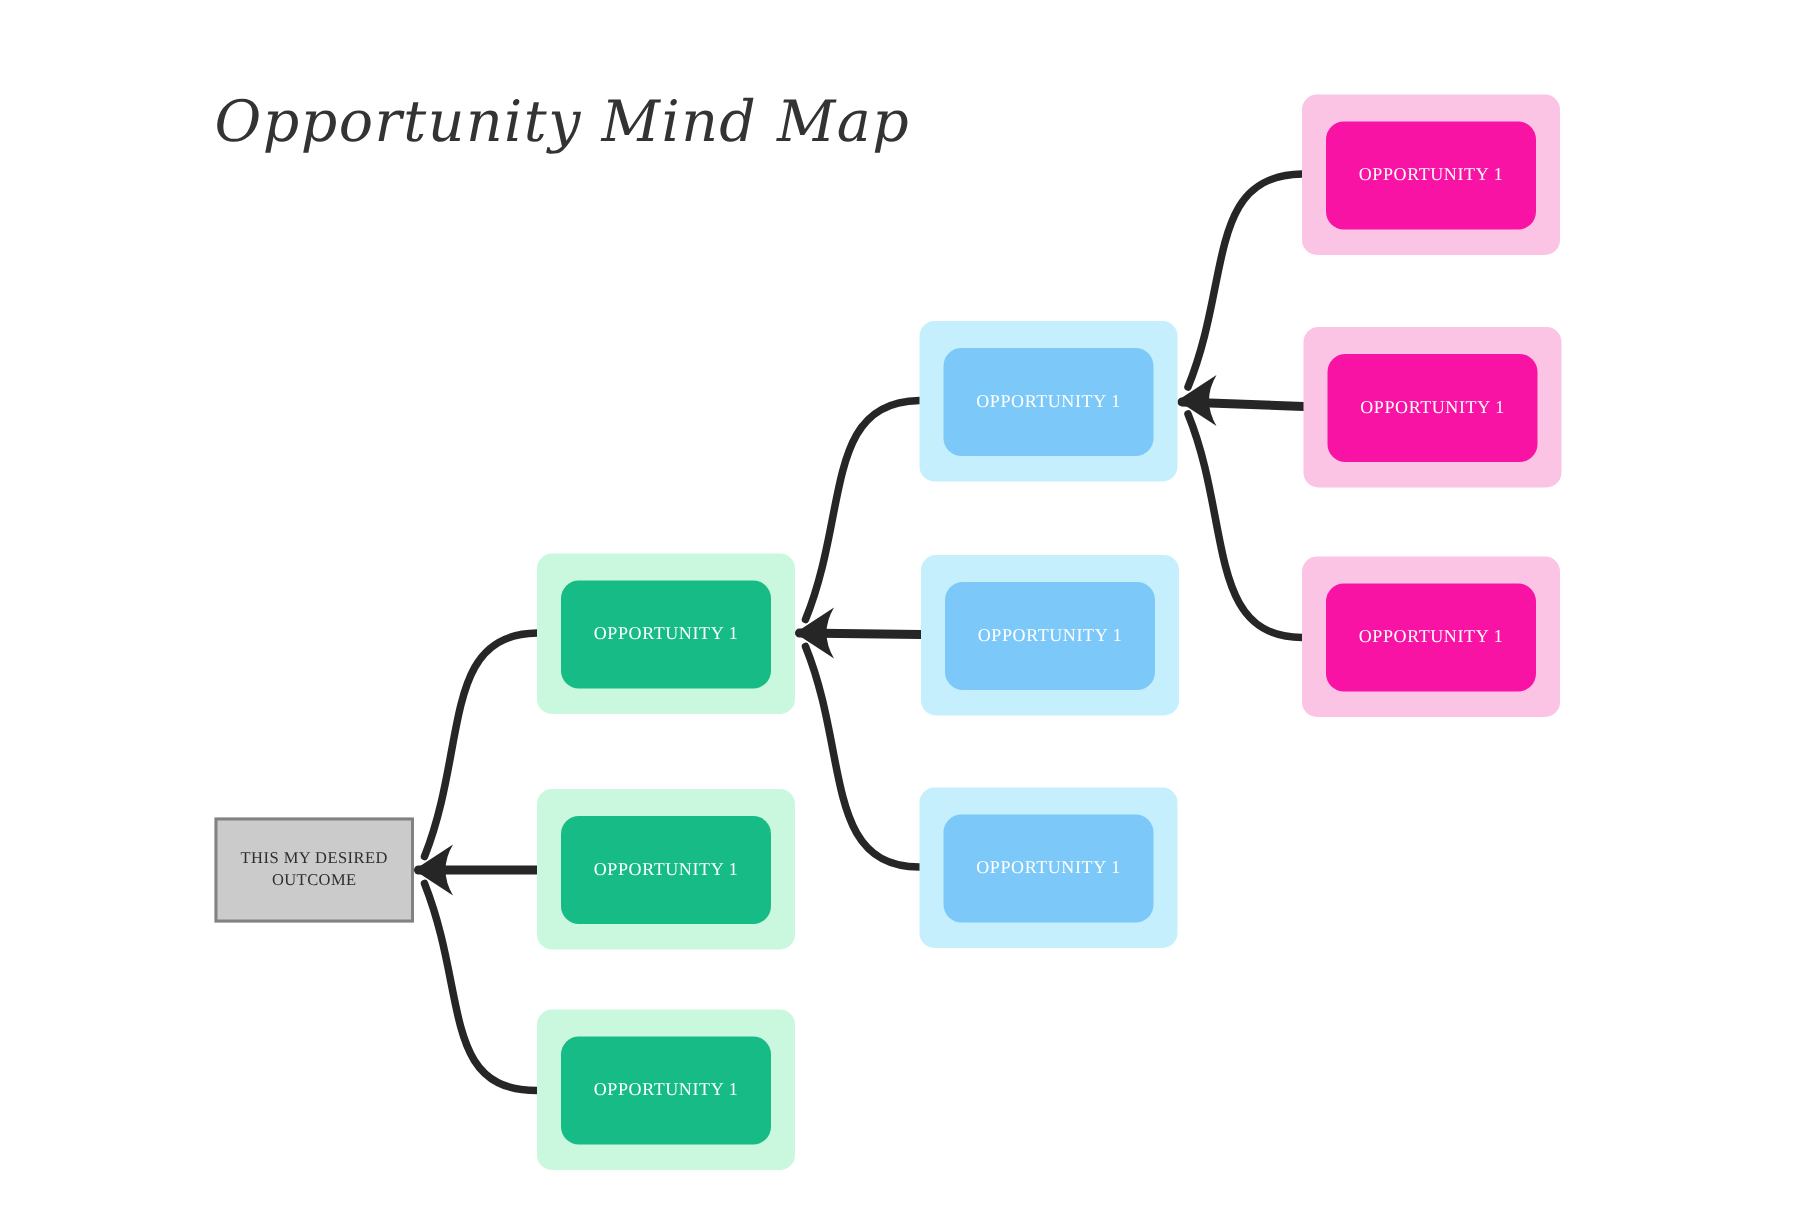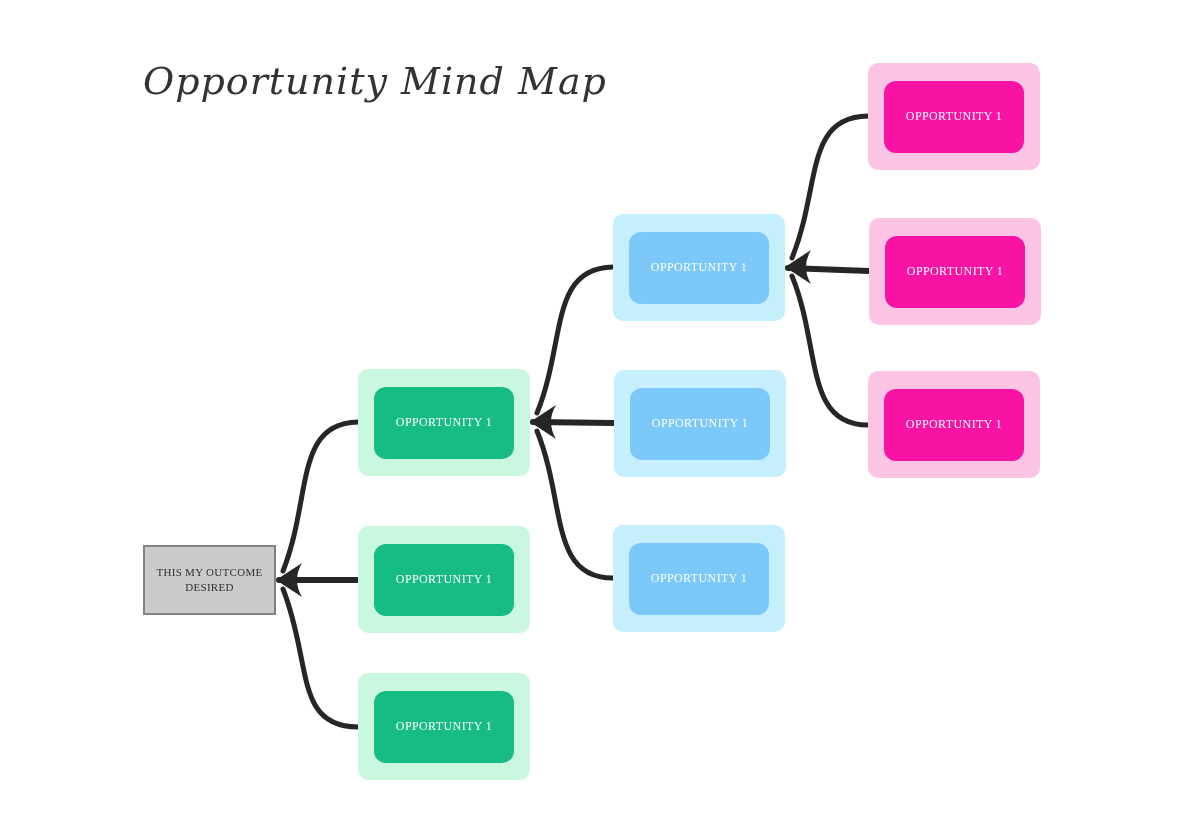--- a/index.html
+++ b/index.html
@@ -121,22 +121,22 @@
     <path class="line" stroke-width="5" d="M 537 431 C 566 502 549 578 613 578"></path>
     <path class="arrow" d="M 530 422 L 556 405 Q 546 422 556 439 Z"></path>
 
     <path class="line" stroke-width="5" d="M 792 258 C 821 187 804 117 868 116"></path>
     <path class="line" stroke-width="6" d="M 788 268 L 869 271"></path>
     <path class="line" stroke-width="5" d="M 792 276 C 821 347 804 425 868 425"></path>
     <path class="arrow" d="M 785 267 L 811 250 Q 801 267 811 284 Z"></path>
   </svg>
 
   <div class="root">
-    <div>THIS MY OUTCOME</div>
-    <div>DESIRED</div>
+    <div>THIS MY DESIRED</div>
+    <div>OUTCOME</div>
   </div>
 
   <div class="outer green pos-g1">
     <div class="card">
       <span>OPPORTUNITY 1</span>
     </div>
   </div>
   <div class="outer green pos-g2">
     <div class="card">
       <span>OPPORTUNITY 1</span>

